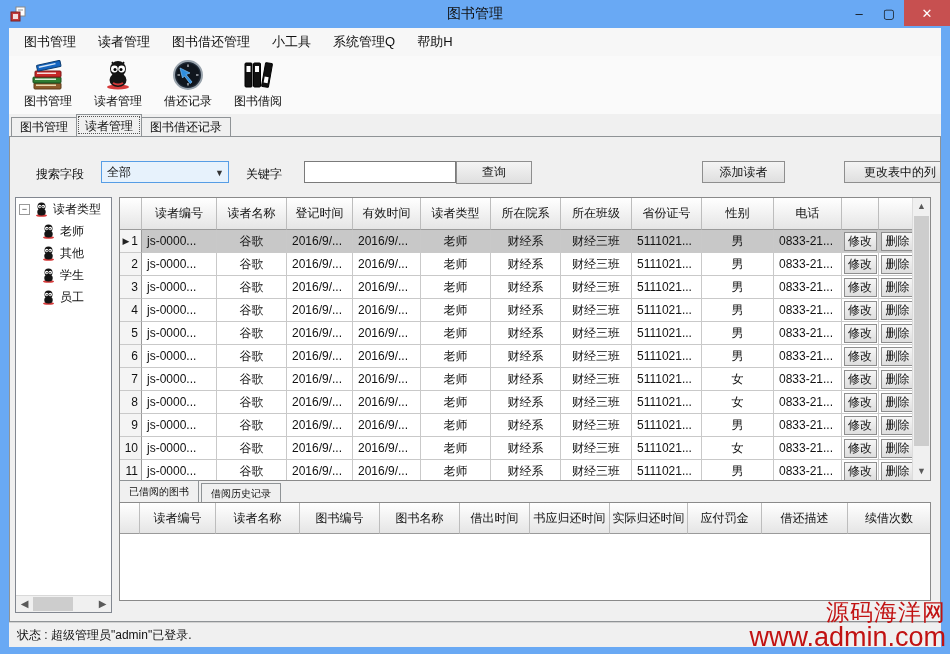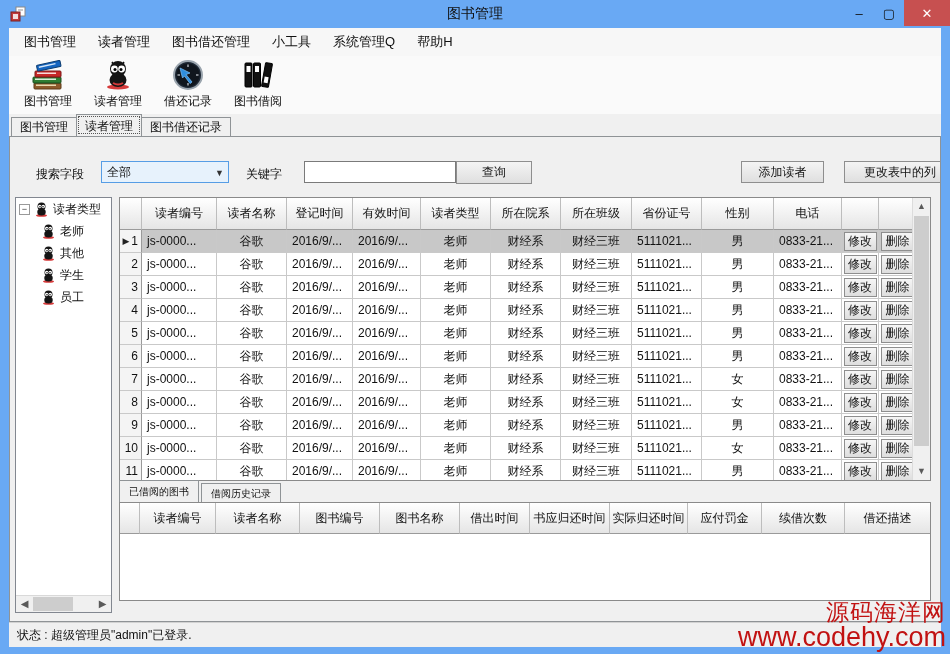--- a/index.html
+++ b/index.html
@@ -178,21 +178,21 @@
     <div class="tabpage">
 
       <div class="lbl" style="left:26px; top:29px;">搜索字段</div>
       <div class="combo">
         <span>全部</span>
         <span class="arrow">▼</span>
       </div>
       <div class="lbl" style="left:236px; top:29px;">关键字</div>
       <input class="txtbox" type="text" value="" style="">
       <button class="btn" style="left:446px; top:24px; width:76px;">查询</button>
-      <button class="btn" style="left:731px; top:24px; width:83px; height:22px;">添加读者</button>
+      <button class="btn" style="left:692px; top:24px; width:83px; height:22px;">添加读者</button>
       <button class="btn" style="left:834px; top:24px; width:112px; height:22px;">更改表中的列</button>
 
       <div class="tree-panel">
         <div class="tree-row tree-root">
           <span class="expander">−</span>
           <svg class="ant-sm" viewBox="0 0 34 34">
               <ellipse cx="17" cy="29" rx="11" ry="2.5" fill="#d63a3a"></ellipse>
               <ellipse cx="17" cy="22" rx="8.5" ry="7" fill="#151515"></ellipse>
               <circle cx="17" cy="11" r="8" fill="#151515"></circle>
               <circle cx="13.4" cy="11" r="3.4" fill="#fff"></circle>
@@ -500,30 +500,30 @@
         <div class="hrow" style="height:31px;">
             <div class="hcell" style="width: 20px;"></div>
             <div class="hcell" style="width: 76px;">读者编号</div>
             <div class="hcell" style="width: 84px;">读者名称</div>
             <div class="hcell" style="width: 80px;">图书编号</div>
             <div class="hcell" style="width: 80px;">图书名称</div>
             <div class="hcell" style="width: 70px; text-align: right;">借出时间</div>
             <div class="hcell" style="width: 80px;">书应归还时间</div>
             <div class="hcell" style="width: 78px;">实际归还时间</div>
             <div class="hcell" style="width: 74px;">应付罚金</div>
+            <div class="hcell" style="width: 86px;">借还描述</div>
             <div class="hcell" style="width: 83px;">续借次数</div>
-            <div class="hcell" style="width: 86px;">借还描述</div>
           </div>
       </div>
 
     </div>
 
     <div class="statusbar">
       <span>状态 : 超级管理员"admin"已登录.</span>
     </div>
   </div>
 
   <div class="watermark" style="color: rgb(193, 18, 18);">
     <div class="wm1">源码海洋网</div>
-    <div class="wm2">www.codehy.com</div>
+    <div class="wm2">www.admin.com</div>
   </div>
 
 </div>
 
 </body></html>

